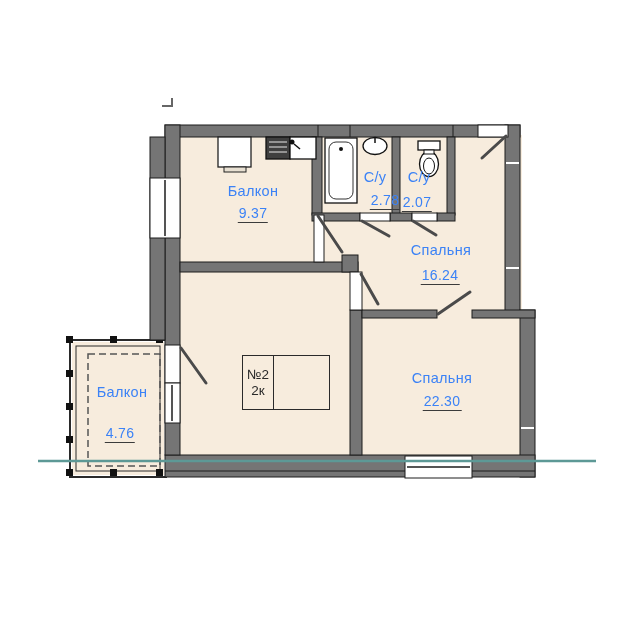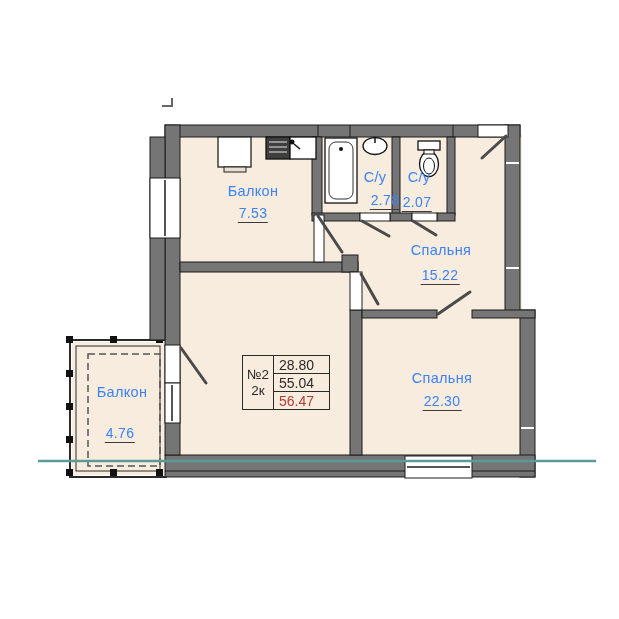--- a/index.html
+++ b/index.html
@@ -141,43 +141,38 @@
       <ellipse cx="429" cy="166" rx="5.5" ry="8" fill="none" stroke="#111111" stroke-width="1"></ellipse>
       <rect x="424" y="150" width="10" height="4" fill="#ffffff" stroke="#111111" stroke-width="1"></rect>
     </g>
 
     <line x1="38" y1="461" x2="596" y2="461" stroke="#5d9996" stroke-width="2.5"></line>
 
     <path d="M162,106 h10 v-8" fill="none" stroke="#666666" stroke-width="2"></path>
   </svg>
 
   <div class="label" style="left:253px;top:191px;">Балкон</div>
-  <div class="label" style="left:253px;top:213px;"><span class="area-num">7.53</span></div>
+  <div class="label" style="left:253px;top:213px;"><span class="area-num">9.37</span></div>
 
   <div class="label" style="left:375px;top:177px;">С/у</div>
   <div class="label" style="left:385px;top:200px;"><span class="area-num">2.78</span></div>
 
   <div class="label" style="left:419px;top:177px;">С/у</div>
   <div class="label" style="left:417px;top:202px;"><span class="area-num">2.07</span></div>
 
   <div class="label" style="left:441px;top:250px;">Спальня</div>
-  <div class="label" style="left:440px;top:275px;"><span class="area-num">15.22</span></div>
+  <div class="label" style="left:440px;top:275px;"><span class="area-num">16.24</span></div>
 
 
   <div class="label" style="left:442px;top:378px;">Спальня</div>
   <div class="label" style="left:442px;top:401px;"><span class="area-num">22.30</span></div>
 
   <div class="label" style="left:122px;top:392px;">Балкон</div>
   <div class="label" style="left:120px;top:433px;"><span class="area-num">4.76</span></div>
 
   <div class="info-table">
     <div class="tcol-left">
       <div>№2</div>
       <div>2к</div>
     </div>
-    <div class="tcol-right">
-      <div class="trow">28.80</div>
-      <div class="trow">55.04</div>
-      <div class="trow total">56.47</div>
-    </div>
   </div>
 
 </div>
 
 </body></html>

